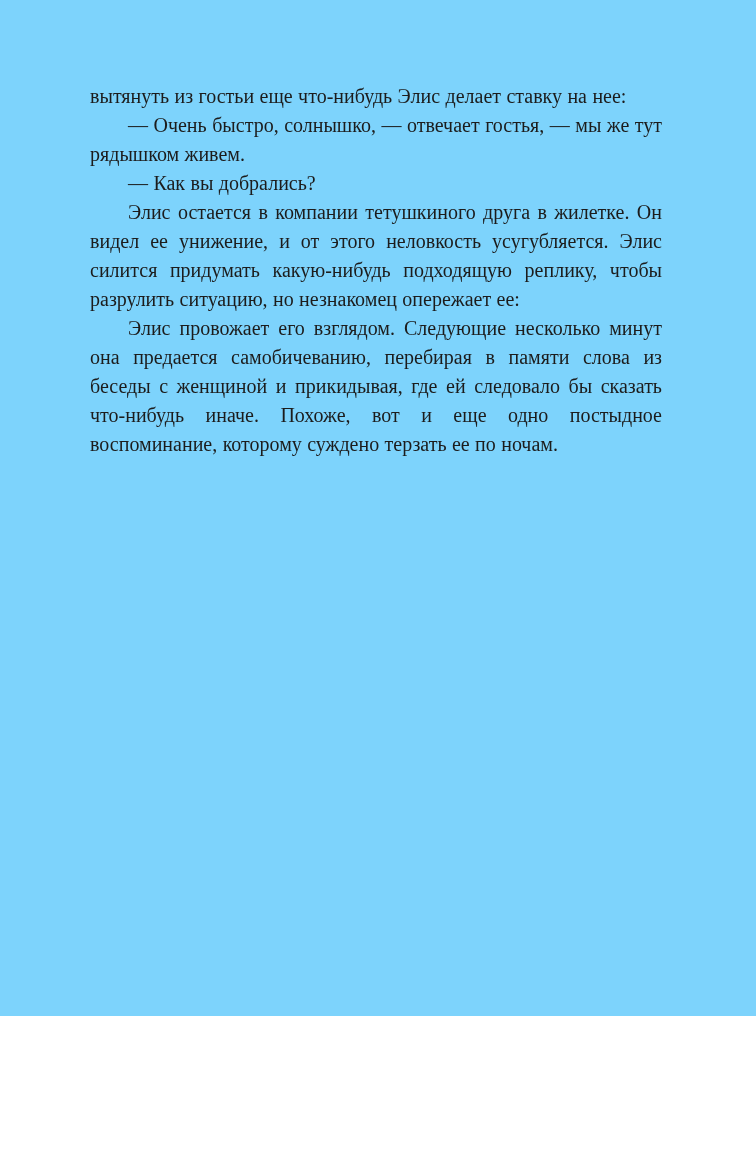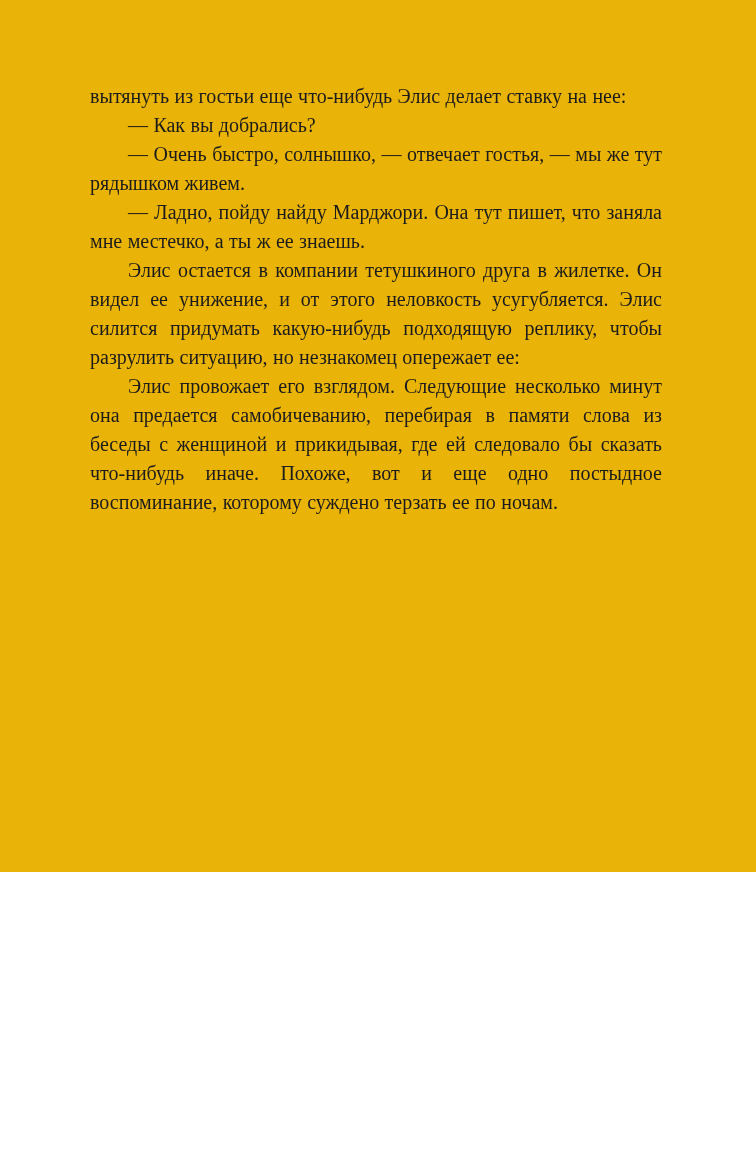--- a/index.html
+++ b/index.html
@@ -3,22 +3,22 @@
 <meta charset="utf-8">
 <style>
   html, body {
     margin: 0;
     padding: 0;
     background: #ffffff;
   }
   .page {
     position: relative;
     width: 756px;
-    height: 872px;
-    background: #eab308;
+    height: 1016px;
+    background: #7dd3fc;
     overflow: hidden;
     font-family: "Liberation Serif", "DejaVu Serif", serif;
     color: #1c1c1c;
   }
   .content {
     position: absolute;
     left: 90px;
     top: 82px;
     width: 572px;
   }
@@ -54,23 +54,22 @@
     font-variant-numeric: oldstyle-nums;
     font-style: italic;
   }
 </style>
 </head>
 <body>
 
 <div class="page">
   <div class="content">
     <p class="no-indent">вытянуть из гостьи еще что-нибудь Элис делает ставку на нее:</p>
+    <p>— Очень быстро, солнышко, — отвечает гостья, — мы же тут рядышком живем.</p>
     <p>— Как вы добрались?</p>
-    <p>— Очень быстро, солнышко, — отвечает гостья, — мы же тут рядышком живем.</p>
-    <p>— Ладно, пойду найду Марджори. Она тут пишет, что заняла мне местечко, а ты ж ее знаешь.</p>
     <p>Элис остается в компании тетушкиного друга в жилетке. Он видел ее унижение, и от этого неловкость усугубляется. Элис силится придумать какую-нибудь подходящую реплику, чтобы разрулить ситуацию, но незнакомец опережает ее:</p>
     <p>Элис провожает его взглядом. Следующие несколько минут она предается самобичеванию, перебирая в памяти слова из беседы с женщиной и прикидывая, где ей следовало бы сказать что-нибудь иначе. Похоже, вот и еще одно постыдное воспоминание, которому суждено терзать ее по ночам.</p>
   </div>
 
   <div class="footer">
     <span class="chapter">Глава 1</span>
     <span class="page-number">11</span>
   </div>
 </div>
 

